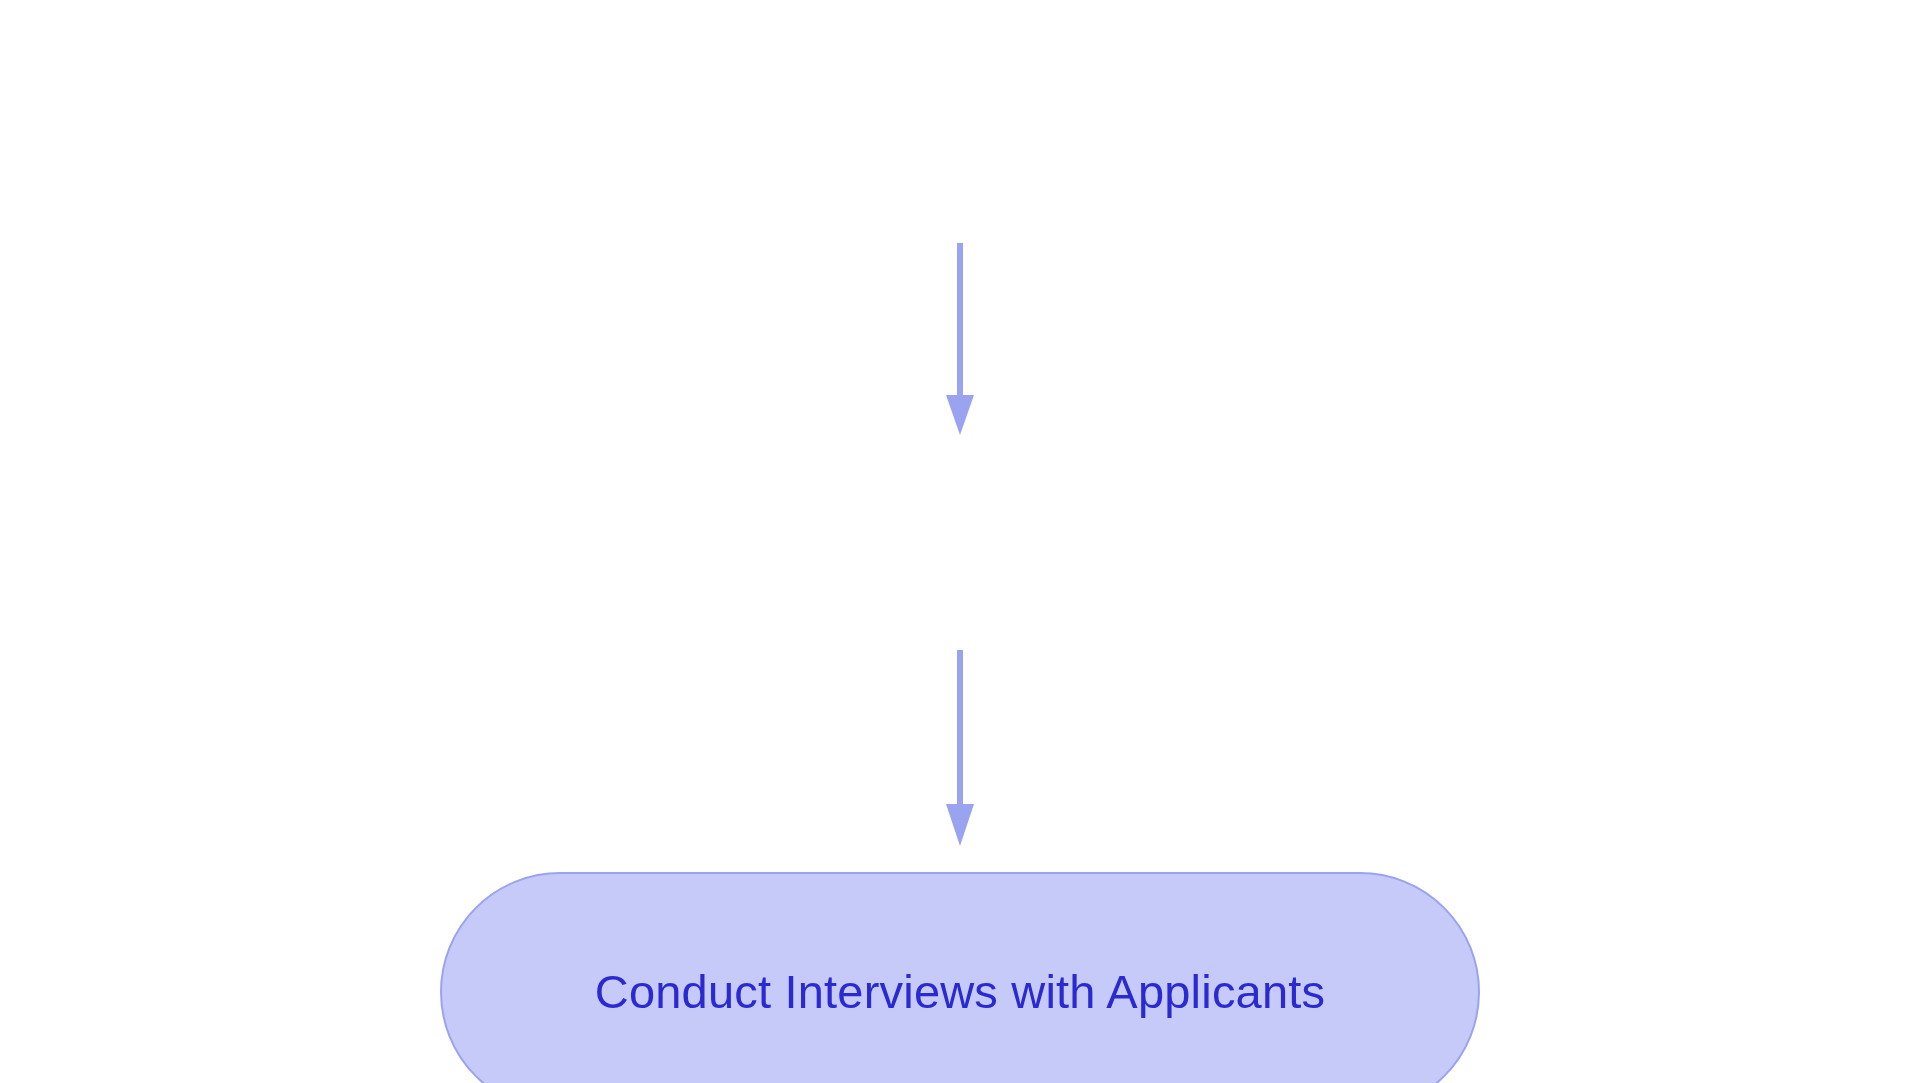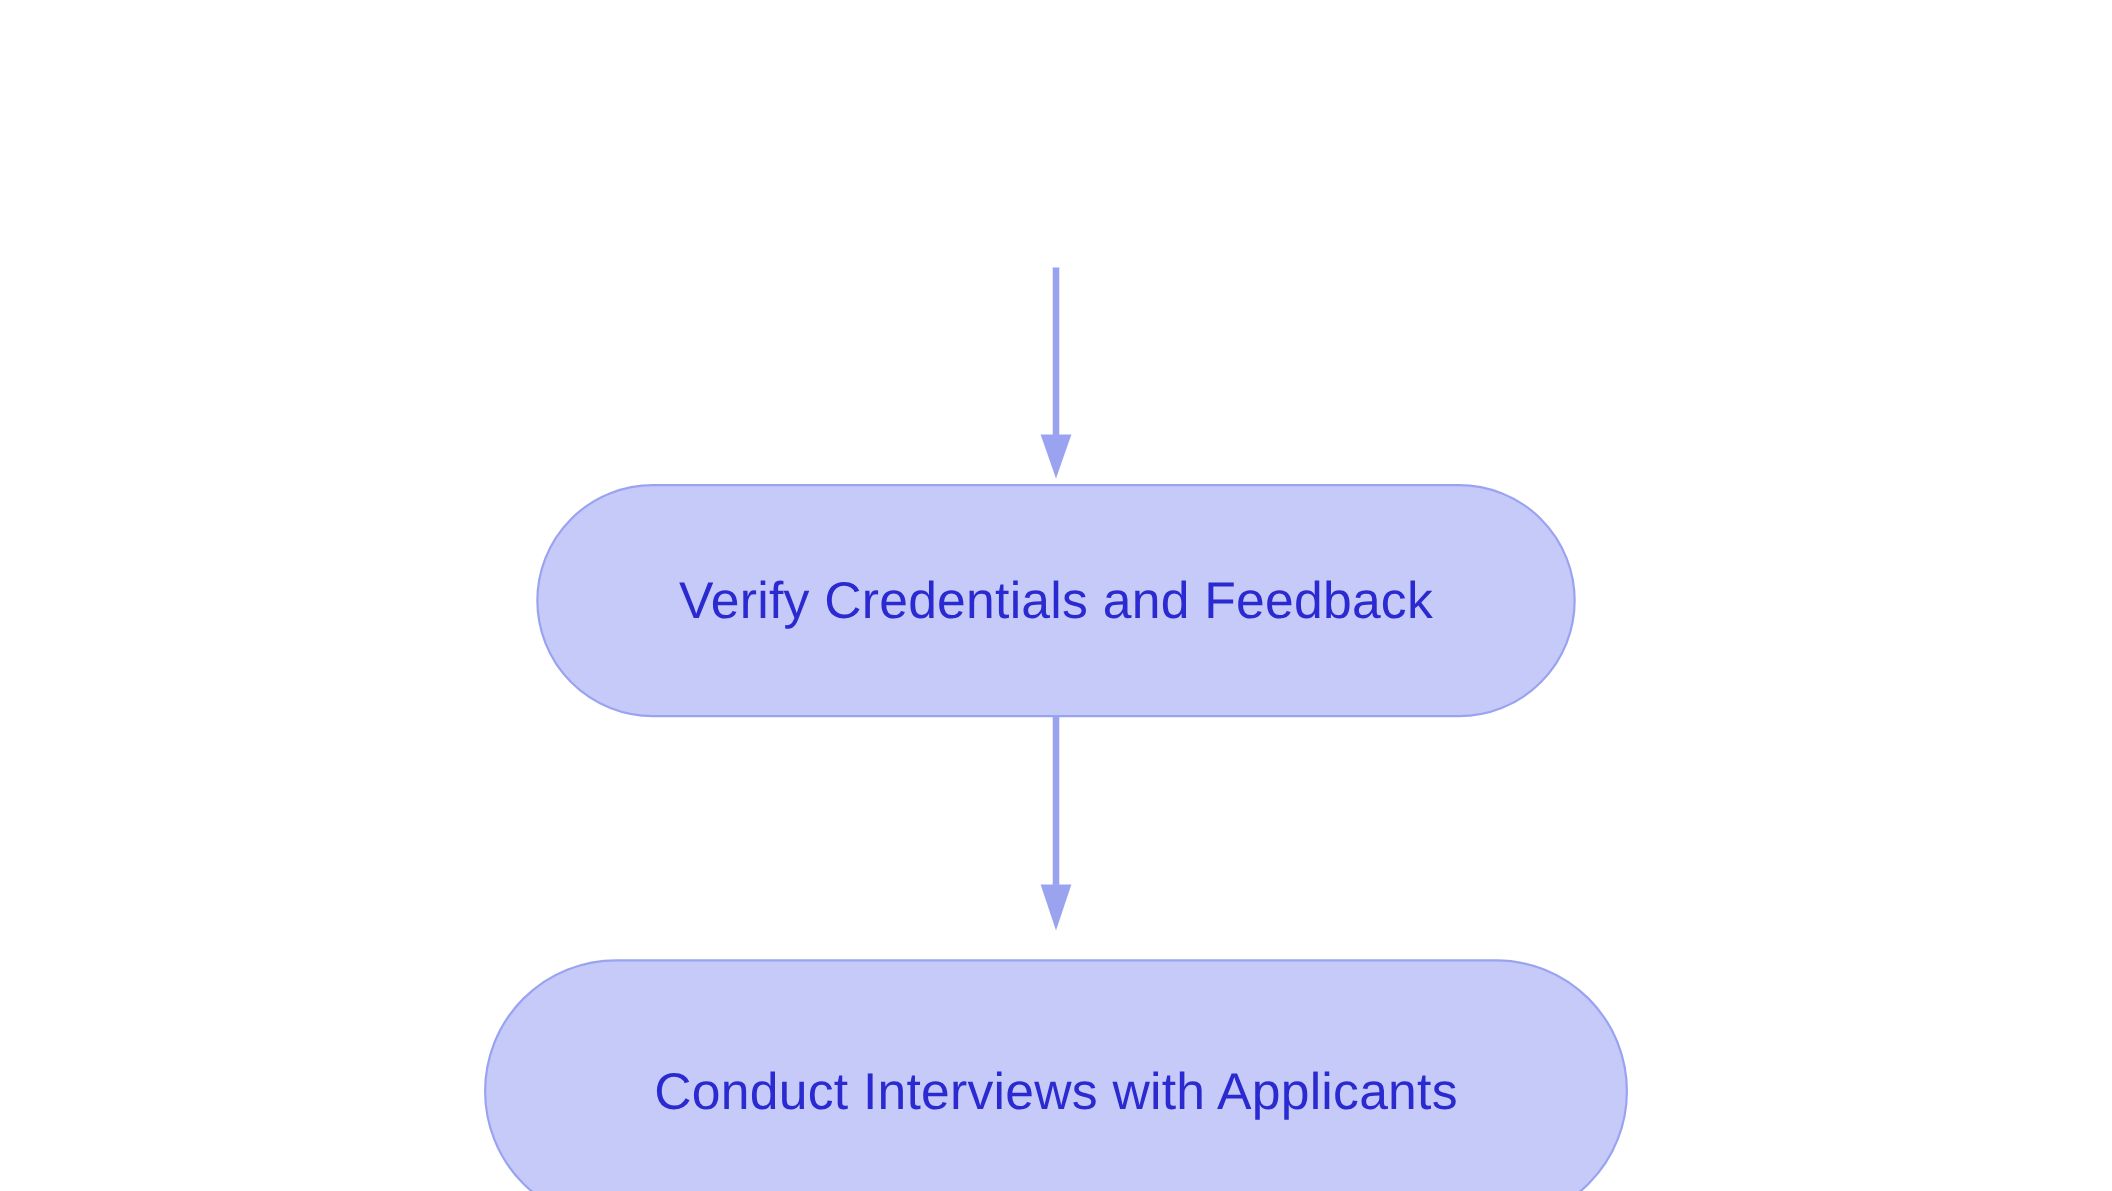--- a/index.html
+++ b/index.html
@@ -74,23 +74,20 @@
   <div class="flow">
 
 
     <div class="connector" id="edge-0">
       <svg width="40" height="200" viewBox="0 0 40 200" xmlns="http://www.w3.org/2000/svg">
         <line x1="20" y1="0" x2="20" y2="158" stroke="#9aa3f0" stroke-width="6"></line>
         <polygon points="6,152 34,152 20,192" fill="#9aa3f0"></polygon>
       </svg>
     </div>
 
-    <div class="node" id="node-1">
-      <span class="node-label">Verify Credentials and Feedback</span>
-    </div>
 
     <div class="connector" id="edge-1">
       <svg width="40" height="202" viewBox="0 0 40 202" xmlns="http://www.w3.org/2000/svg">
         <line x1="20" y1="0" x2="20" y2="160" stroke="#9aa3f0" stroke-width="6"></line>
         <polygon points="6,154 34,154 20,196" fill="#9aa3f0"></polygon>
       </svg>
     </div>
 
     <div class="node" id="node-2">
       <span class="node-label">Conduct Interviews with Applicants</span>

